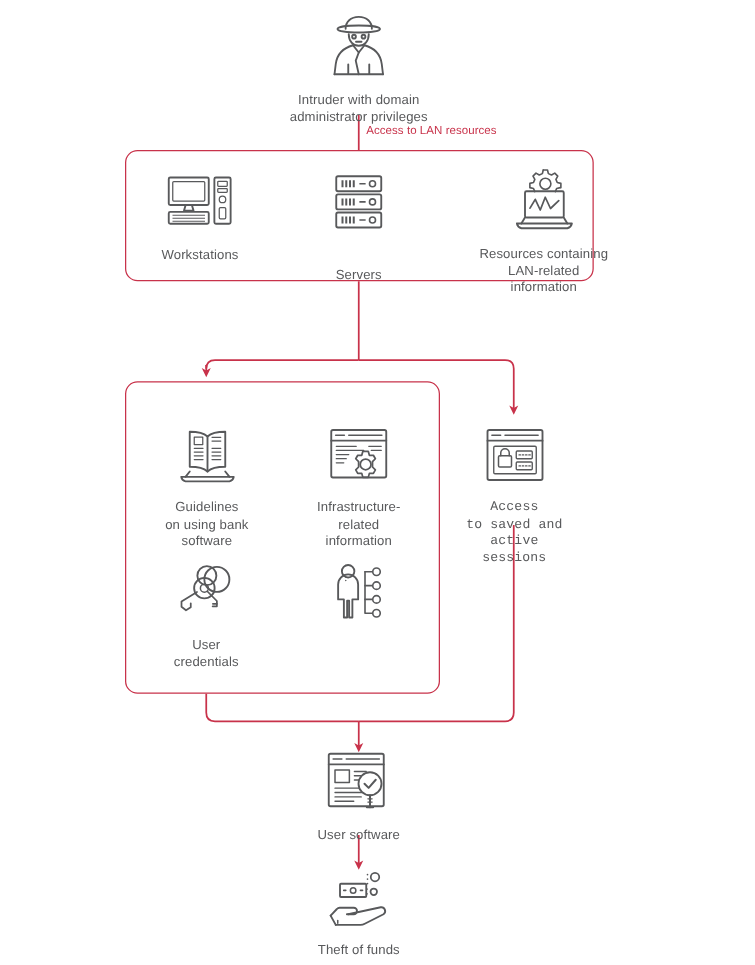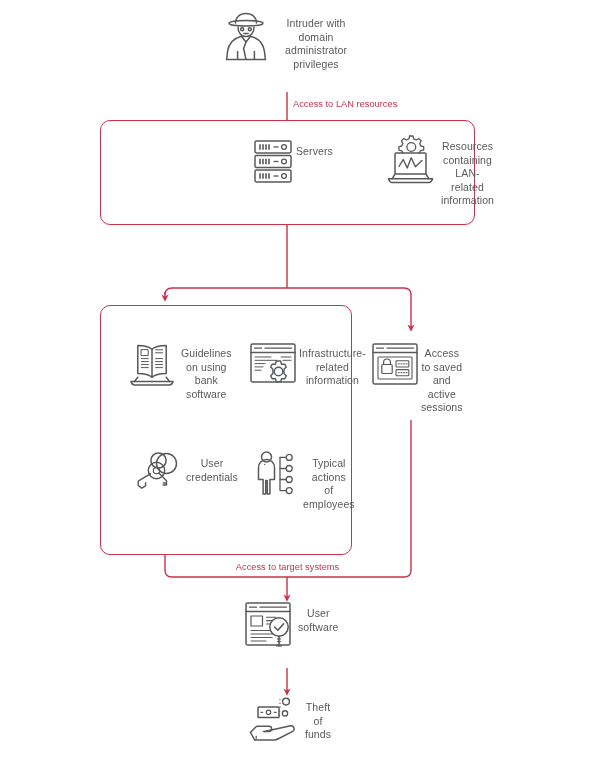--- a/index.html
+++ b/index.html
@@ -7,21 +7,21 @@
     width:604px;height:772px;position:relative;overflow:hidden;
     font-family:"Liberation Sans","DejaVu Sans",sans-serif;
     color:#58595b;
   }
   #diagram-root{position:absolute;inset:0;}
 
   
   #connectors{position:absolute;left:0;top:0;width:604px;height:772px;}
 
   
-  .node{position:absolute;display:flex;}
+  .node{position:absolute;display:flex;flex-direction:column;align-items:center;}
   .node .glyph{display:block;}
   .node .cap{
     margin-top:7px;text-align:center;font-size:10.5px;line-height:13.5px;
     color:#58595b;white-space:pre-line;letter-spacing:.1px;
   }
 
   
   .group-box{
     position:absolute;border:1.4px solid #c8324a;border-radius:10px;
     background:transparent;box-sizing:border-box;
@@ -62,21 +62,20 @@
 
       <path d="M287,577 L287,598" marker-end="url(#ah)"></path>
 
       <path d="M287,668 L287,692" marker-end="url(#ah)"></path>
     </g>
   </svg>
 
   <div class="edge-label" style="left:293px;top:98px;">Access to LAN resources</div>
 
 
-  <div class="edge-label center" style="left:205px;top:561px;width:165px;">Access to target systems</div>
 
   <div class="group-box" style="left:100px;top:120px;width:375px;height:105px;"></div>
 
   <div class="group-box" style="left:100px;top:305px;width:252px;height:250px;"></div>
 
   <div class="node" style="left:217px;top:10px;width:140px;">
     <span class="glyph">
       <svg width="58" height="52" viewBox="0 0 58 52" fill="none" stroke="#58595b" stroke-width="1.5" stroke-linecap="round" stroke-linejoin="round">
         <path d="M18.5 13 C18.5 7.5 22.5 3.5 29 3.5 C35.5 3.5 39.5 7.5 39.5 13"></path>
         <path d="M12 13.2 C12 11.6 19 10.4 29 10.4 C39 10.4 46 11.6 46 13.2
@@ -91,22 +90,43 @@
         <path d="M29 32 L26.6 38.5 L29 49.4"></path>
         <path d="M20.6 41.5 V49"></path>
         <path d="M37.4 41.5 V49"></path>
         <path d="M9.6 49.4 H48.4"></path>
       </svg>
     </span>
     <span class="cap">Intruder with domain
 administrator privileges</span>
   </div>
 
-
-  <div class="node" style="left:250px;top:138px;width:74px;">
+  <div class="node" style="left:120px;top:138px;width:80px;">
+    <span class="glyph">
+      <svg width="56" height="48" viewBox="0 0 56 48" fill="none" stroke="#58595b" stroke-width="1.5" stroke-linejoin="round">
+        <rect x="3" y="4" width="32" height="22" rx="1.2"></rect>
+        <rect x="6.2" y="7.2" width="25.6" height="15.6" rx="0.8" stroke-width="1"></rect>
+        <path d="M16.5 26 L15.2 30.5 H22.8 L21.5 26"></path>
+        <rect x="3" y="31.5" width="32" height="9.5" rx="1.2"></rect>
+        <g stroke-width="0.9">
+          <path d="M6 34.2 H32"></path>
+            <path d="M6 36.6 H32"></path>
+            <path d="M6 39 H32"></path>
+        </g>
+        <rect x="39.5" y="4" width="13" height="37" rx="1.2"></rect>
+        <rect x="42.2" y="7" width="7.6" height="4" rx="0.6" stroke-width="1"></rect>
+        <rect x="42.2" y="12.8" width="7.6" height="3" rx="0.6" stroke-width="1"></rect>
+        <circle cx="46" cy="21.5" r="2.6" stroke-width="1"></circle>
+        <rect x="43.4" y="28" width="5.2" height="9" rx="1" stroke-width="1"></rect>
+      </svg>
+    </span>
+    <span class="cap">Workstations</span>
+  </div>
+
+  <div class="node" style="left:250px;top:138px;width:74px;gap:16px;">
     <span class="glyph">
       <svg width="46" height="48" viewBox="0 0 46 48" fill="none" stroke="#58595b" stroke-width="1.5" stroke-linejoin="round">
         <rect x="5" y="3" width="36" height="12" rx="1.4"></rect>
         <rect x="5" y="17.5" width="36" height="12" rx="1.4"></rect>
         <rect x="5" y="32" width="36" height="12" rx="1.4"></rect>
         <g stroke-width="1.6">
           <path d="M10 6.2 V11.8"></path>
             <path d="M13 6.2 V11.8"></path>
             <path d="M16 6.2 V11.8"></path>
             <path d="M19 6.2 V11.8"></path>
@@ -203,21 +223,21 @@
                  -1.6 2.8 h-3.2 l-.9 3.2 -4.3 0 -.9 -3.2 h-3.2 l-1.6 -2.8 2.3 -2.3 0 -4.3
                  -2.3 -2.3 Z" stroke-width="1.4"></path>
         <circle cx="31.5" cy="31.5" r="4.3" stroke-width="1.4"></circle>
       </svg>
     </span>
     <span class="cap">Infrastructure-
 related
 information</span>
   </div>
 
-  <div class="node" style="left:369px;top:340px;width:85px;">
+  <div class="node" style="left:369px;top:340px;width:85px;font-family:Liberation Mono, monospace;">
     <span class="glyph">
       <svg width="52" height="48" viewBox="0 0 52 48" fill="none" stroke="#58595b" stroke-width="1.5" stroke-linejoin="round" stroke-linecap="round">
         <rect x="4" y="4" width="44" height="40" rx="1.4"></rect>
         <path d="M4 12.5 H48"></path>
         <g stroke-width="1.2">
           <path d="M7.5 8.2 H14.5"></path>
           <path d="M18 8.2 H44.5"></path>
         </g>
         <rect x="9" y="17" width="34" height="22" rx="1" stroke-width="1.1"></rect>
         <path d="M14.6 24.5 v-2.1 a3.4 3.4 0 0 1 6.8 0 v2.1" stroke-width="1.2"></path>
@@ -270,22 +290,20 @@
         <path d="M33 7.4 V40.6 h5.8" stroke-width="1.3"></path>
         <path d="M33 7.4 h5.8" stroke-width="1.3"></path>
         <path d="M33 18.5 h5.8" stroke-width="1.3"></path>
         <path d="M33 29.5 h5.8" stroke-width="1.3"></path>
         <circle cx="42.2" cy="7.4" r="3" stroke-width="1.3"></circle>
         <circle cx="42.2" cy="18.5" r="3" stroke-width="1.3"></circle>
         <circle cx="42.2" cy="29.5" r="3" stroke-width="1.3"></circle>
         <circle cx="42.2" cy="40.6" r="3" stroke-width="1.3"></circle>
       </svg>
     </span>
-    <span class="cap">Typical actions
-of employees</span>
   </div>
 
   <div class="node" style="left:242px;top:600px;width:90px;">
     <span class="glyph">
       <svg width="56" height="50" viewBox="0 0 56 50" fill="none" stroke="#58595b" stroke-width="1.5" stroke-linejoin="round" stroke-linecap="round">
         <rect x="4" y="3" width="44" height="42" rx="1.4"></rect>
         <path d="M4 11.5 H48"></path>
         <g stroke-width="1.2">
           <path d="M7.5 7.2 H14.5"></path>
           <path d="M18 7.2 H44.5"></path>

